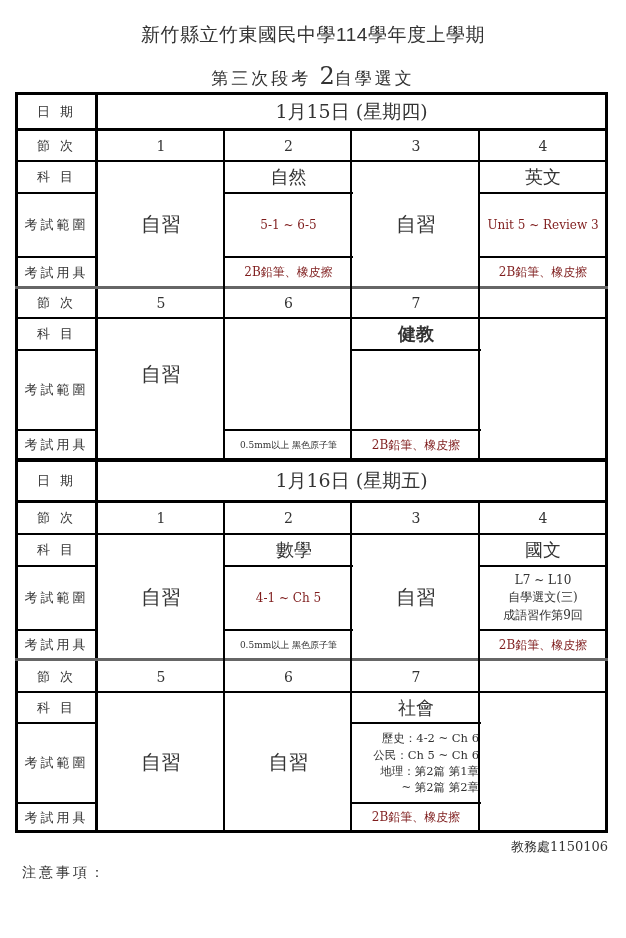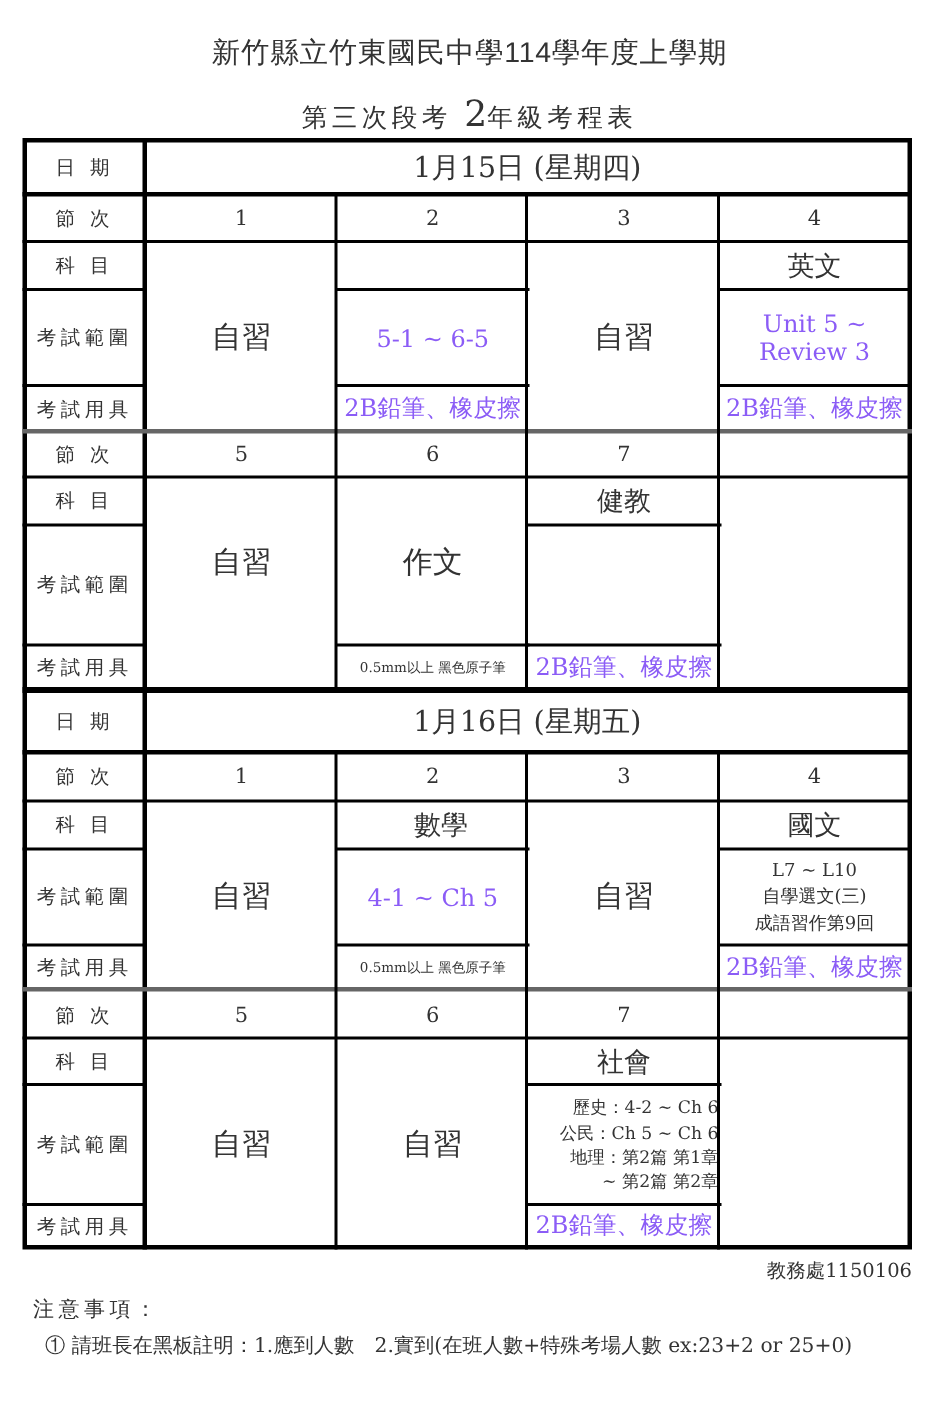--- a/index.html
+++ b/index.html
@@ -8,37 +8,37 @@
   .t1 { top:22px; font-family:Liberation Sans, sans-serif; font-size:19px; color:#333; letter-spacing:0.5px; }
   .t2 { top:62px; font-size:17px; color:#333; letter-spacing:3px; }
   .t2 .big { font-size:24px; letter-spacing:0; }
   .tbl { position:absolute; left:15px; top:92px; width:593px; height:741px; border:3px solid #000; box-sizing:border-box; }
   .cell { position:absolute; box-sizing:border-box; display:flex; align-items:center; justify-content:center; text-align:center; }
   .lbl { font-size:13px; letter-spacing:3px; color:#333; }
   .num { font-size:14px; color:#333; }
   .date { font-size:19px; color:#333; }
   .subj { font-family:"DejaVu Sans", sans-serif; font-size:18px; color:#333; }
   .big-text { font-family:"DejaVu Sans", sans-serif; font-size:20px; color:#333; }
-  .small { font-size:16px; color:#8b5cf6; }
+  .small { font-size:12px; color:#7f1d1d; }
   .tiny { font-size:9px; color:#333;text-align:right; }
   .multi { flex-direction:column; line-height:1.5; font-size:12px; color:#333; }
   .hl { position:absolute; background:#000; }
   .vl { position:absolute; background:#000; width:2px; }
   .foot-sign { position:absolute; top:838px; right:18px; font-size:13px; color:#333; }
   .notes-title { position:absolute; top:864px; left:22px; font-size:14px; letter-spacing:3px; color:#333; }
   .notes-body { position:absolute; top:888px; left:30px; font-size:13.5px; color:#333; line-height:19px; }
   .notes-body .l2 { padding-left:152px; }
 </style>
 </head>
 <body>
 
 <div class="title t1">新竹縣立竹東國民中學114學年度上學期</div>
 <div class="title t2">
   <span>第三次段考</span>
-  <span class="big">2</span><span>年級考程表</span>
+  <span class="big">2</span><span>自學選文</span>
 </div>
 
 <div class="tbl"></div>
 
 <div style="position:absolute;left:0;top:0;width:626px;height:938px;">
 
   <div class="hl" style="left:95px;top:92px;width:3px;height:741px;"></div>
 
   <div class="cell lbl" style="left:18px;top:95px;width:77px;height:33px;">日 期</div>
   <div class="cell date" style="left:98px;top:95px;width:507px;height:33px;">1月15日 (星期四)</div>
@@ -52,20 +52,21 @@
   <div class="hl" style="left:15px;top:160px;width:593px;height:2px;"></div>
 
   <div class="cell lbl" style="left:18px;top:162px;width:77px;height:30px;">科 目</div>
   <div class="hl" style="left:15px;top:192px;width:82px;height:2px;"></div>
   <div class="cell lbl" style="left:18px;top:194px;width:77px;height:62px;">考試範圍</div>
   <div class="hl" style="left:15px;top:256px;width:82px;height:2px;"></div>
   <div class="cell lbl" style="left:18px;top:258px;width:77px;height:29px;">考試用具</div>
 
   <div class="cell big-text" style="left:98px;top:162px;width:126px;height:125px;">自習</div>
 
+  <div class="cell subj" style="left:226px;top:162px;width:125px;height:30px;">自然</div>
   <div class="hl" style="left:224px;top:192px;width:129px;height:2px;"></div>
   <div class="cell small" style="left:226px;top:194px;width:125px;height:62px;">5-1 ~ 6-5</div>
   <div class="hl" style="left:224px;top:256px;width:129px;height:2px;"></div>
   <div class="cell small" style="left:226px;top:258px;width:125px;height:29px;">2B鉛筆、橡皮擦</div>
 
   <div class="cell big-text" style="left:353px;top:162px;width:126px;height:125px;">自習</div>
 
   <div class="cell subj" style="left:481px;top:162px;width:124px;height:30px;">英文</div>
   <div class="hl" style="left:479px;top:192px;width:129px;height:2px;"></div>
   <div class="cell small" style="left:481px;top:194px;width:124px;height:62px;">Unit 5 ~ Review 3</div>
@@ -80,25 +81,24 @@
   <div class="cell num" style="left:353px;top:289px;width:126px;height:28px;">7</div>
   <div class="hl" style="left:15px;top:317px;width:593px;height:2px;"></div>
 
   <div class="cell lbl" style="left:18px;top:319px;width:77px;height:30px;">科 目</div>
   <div class="hl" style="left:15px;top:349px;width:82px;height:2px;"></div>
   <div class="cell lbl" style="left:18px;top:351px;width:77px;height:78px;">考試範圍</div>
   <div class="hl" style="left:15px;top:429px;width:82px;height:2px;"></div>
   <div class="cell lbl" style="left:18px;top:431px;width:77px;height:28px;">考試用具</div>
 
   <div class="cell big-text" style="left:98px;top:319px;width:126px;height:110px;">自習</div>
-  <div class="cell big-text" style="left:226px;top:319px;width:125px;height:110px;">作文</div>
   <div class="hl" style="left:224px;top:429px;width:129px;height:2px;"></div>
   <div class="cell tiny" style="left:226px;top:431px;width:125px;height:28px;">0.5mm以上 黑色原子筆</div>
 
-  <div class="cell subj" style="left:353px;top:319px;width:126px;height:30px;">健教</div>
+  <div class="cell subj" style="left:353px;top:319px;width:126px;height:30px;font-weight:bold;">健教</div>
   <div class="hl" style="left:351px;top:349px;width:130px;height:2px;"></div>
   <div class="hl" style="left:351px;top:429px;width:130px;height:2px;"></div>
   <div class="cell small" style="left:353px;top:431px;width:126px;height:28px;">2B鉛筆、橡皮擦</div>
 
   <div class="hl" style="left:15px;top:458px;width:593px;height:4px;"></div>
 
   <div class="cell lbl" style="left:18px;top:462px;width:77px;height:38px;">日 期</div>
   <div class="cell date" style="left:98px;top:462px;width:507px;height:38px;">1月16日 (星期五)</div>
   <div class="hl" style="left:15px;top:500px;width:593px;height:3px;"></div>
 
@@ -167,14 +167,13 @@
   <div class="vl" style="left:350px;top:128px;height:330px;"></div>
   <div class="vl" style="left:478px;top:128px;height:330px;"></div>
   <div class="vl" style="left:223px;top:500px;height:333px;"></div>
   <div class="vl" style="left:350px;top:500px;height:333px;"></div>
   <div class="vl" style="left:478px;top:500px;height:333px;"></div>
 </div>
 
 <div class="foot-sign">教務處1150106</div>
 <div class="notes-title">注意事項：</div>
 <div class="notes-body">
-  <div>① 請班長在黑板註明：1.應到人數　2.實到(在班人數+特殊考場人數 ex:23+2 or 25+0)</div>
 </div>
 
 </body></html>

